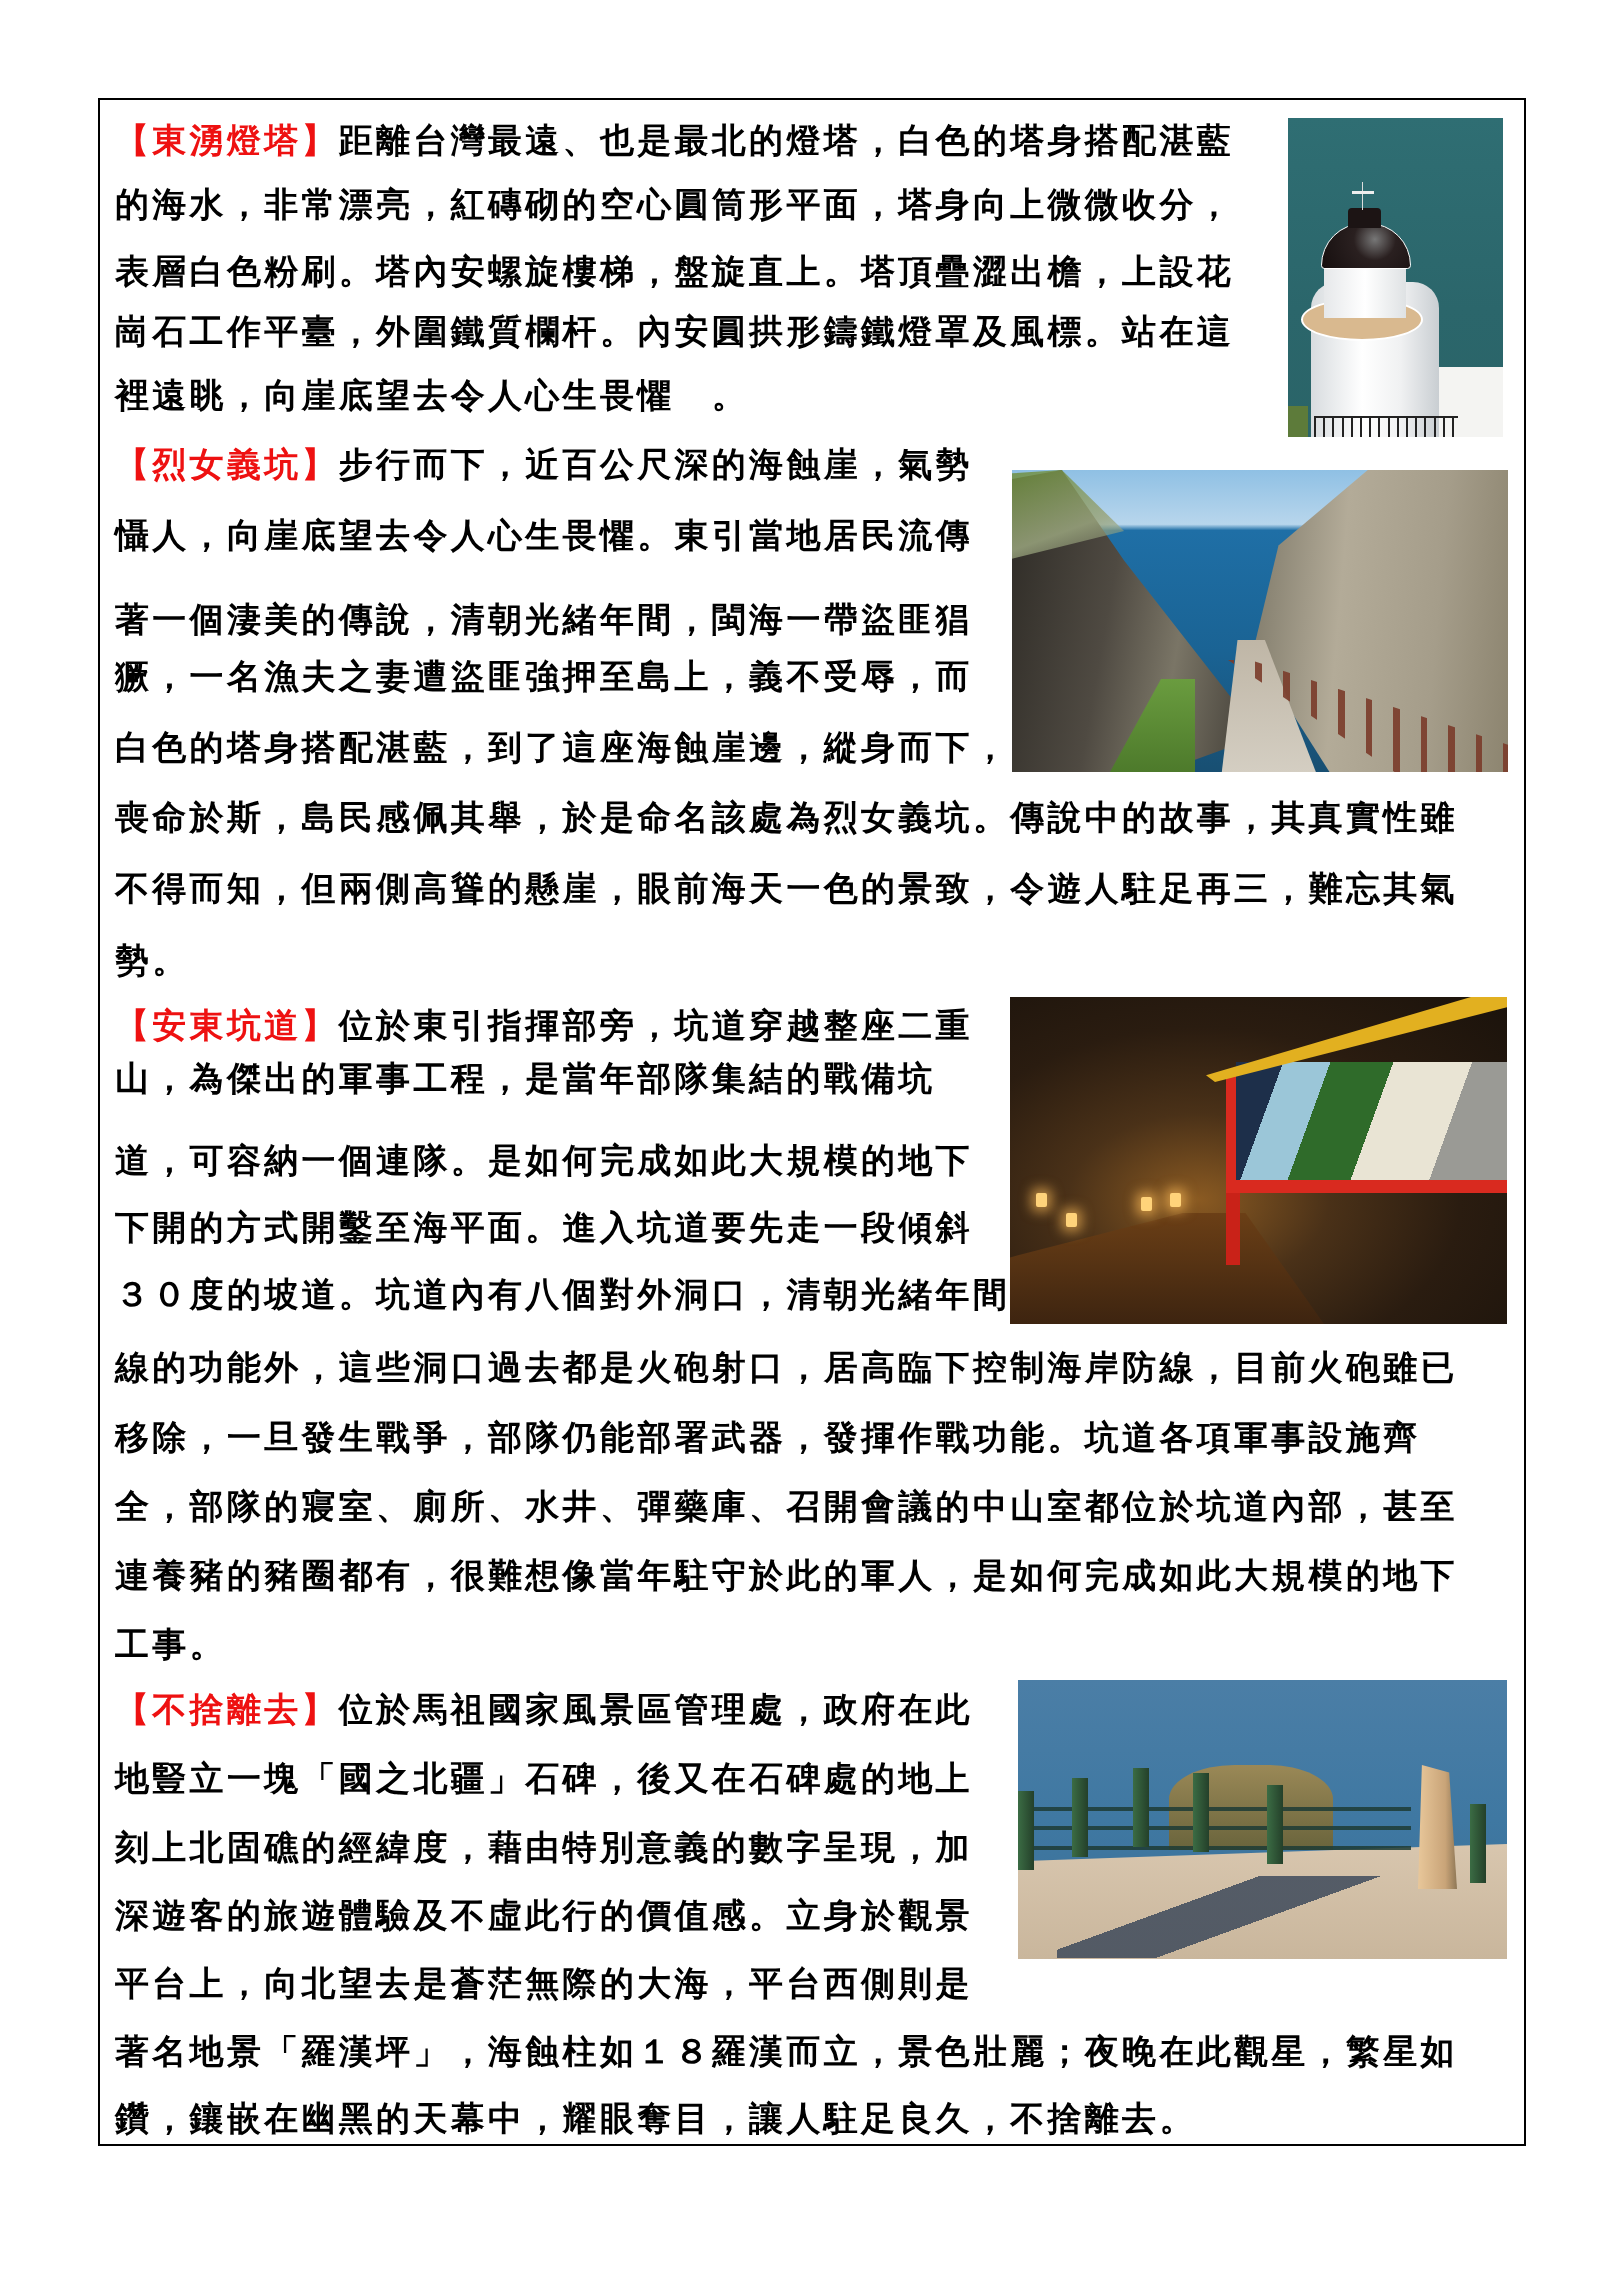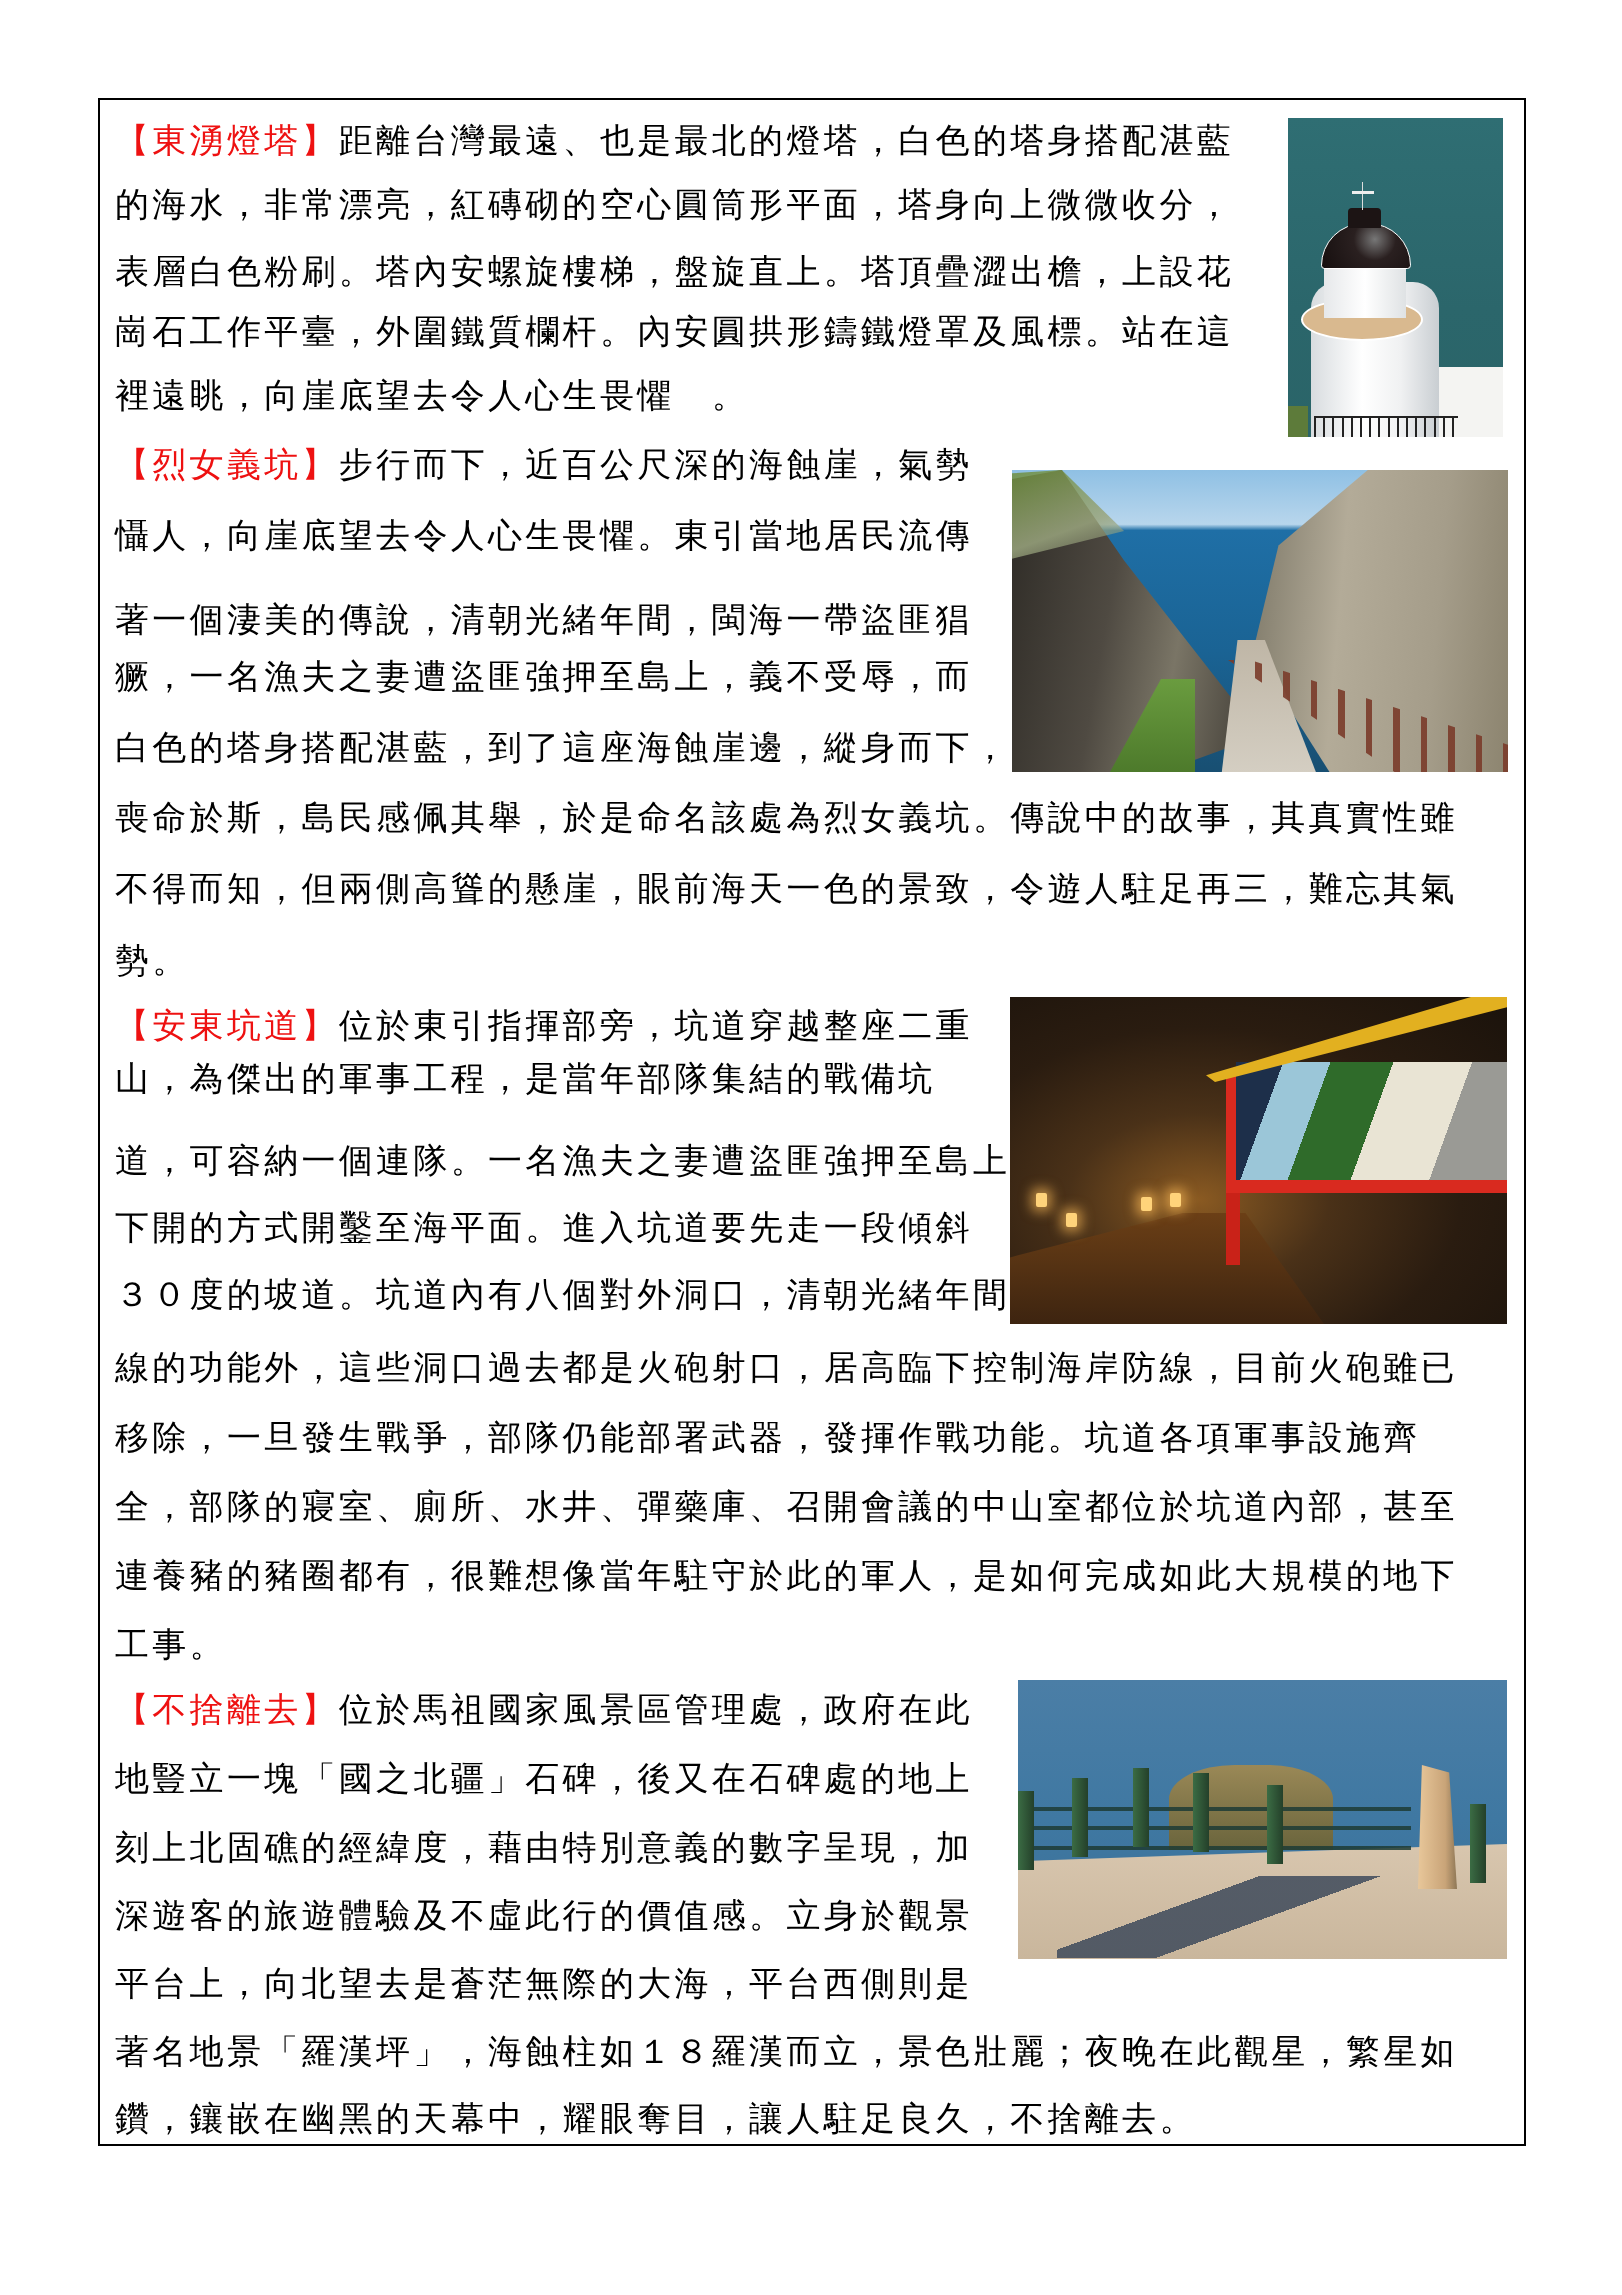--- a/index.html
+++ b/index.html
@@ -1,21 +1,21 @@
 <!DOCTYPE html>
 <html style="font-size:10.5px"><head>
   <meta charset="utf-8">
   <style>
     html, body { margin: 0; padding: 0; background: #ffffff; }
     body { width: 1622px; height: 2295px; position: relative; overflow: hidden;
            font-family: "DejaVu Serif", "Liberation Serif", serif; color: #000; }
     .frame { position: absolute; left: 98px; top: 98px; width: 1424px; height: 2044px;
              border: 2px solid #000; border-right-width: 2.6px; border-bottom-width: 2.6px; }
     .line { position: absolute; left: 115px; white-space: nowrap; font-size: 34px; line-height: 39px;
-            height: 39px; letter-spacing: 3.3px; }
+            height: 39px; letter-spacing: 3.3px; font-weight: bold; }
     .title { color: #ee1111; }
     .photo { position: absolute; overflow: hidden; }
     
     .lighthouse { left: 1288px; top: 118px; width: 215px; height: 319px;
       background: linear-gradient(180deg, #2f6e73 0%, #2b666b 60%, #2a6468 100%); }
     .lh-tower { position: absolute; left: 23px; top: 164px; width: 128px; height: 157px;
       background: linear-gradient(90deg, #d8dcdf, #ffffff 40%, #f0f1f2 70%, #c9ced2);
       border-radius: 26px 26px 0 0; }
     .lh-gallery { position: absolute; left: 13px; top: 180px; width: 118px; height: 39px;
       border-radius: 50%; background: #d9b98f; border: 2.6px solid #fff; }
@@ -125,21 +125,21 @@
     <div class="cliff-path"></div>
     <div class="cliff-fence"></div>
   </div>
 </div>
 
 <div>
   <div class="line" style="top:1006px">
     <span class="title">【安東坑道】</span><span>位於東引指揮部旁，坑道穿越整座二重</span>
   </div>
   <div class="line" style="top:1059px">山，為傑出的軍事工程，是當年部隊集結的戰備坑</div>
-  <div class="line" style="top:1141px">道，可容納一個連隊。一名漁夫之妻遭盜匪強押至島上</div>
+  <div class="line" style="top:1141px">道，可容納一個連隊。是如何完成如此大規模的地下</div>
   <div class="line" style="top:1208px">下開的方式開鑿至海平面。進入坑道要先走一段傾斜</div>
   <div class="line" style="top:1275px">３０度的坡道。坑道內有八個對外洞口，清朝光緒年間</div>
   <div class="line" style="top:1348px">線的功能外，這些洞口過去都是火砲射口，居高臨下控制海岸防線，目前火砲雖已</div>
   <div class="line" style="top:1418px">移除，一旦發生戰爭，部隊仍能部署武器，發揮作戰功能。坑道各項軍事設施齊</div>
   <div class="line" style="top:1487px">全，部隊的寢室、廁所、水井、彈藥庫、召開會議的中山室都位於坑道內部，甚至</div>
   <div class="line" style="top:1556px">連養豬的豬圈都有，很難想像當年駐守於此的軍人，是如何完成如此大規模的地下</div>
   <div class="line" style="top:1625px">工事。</div>
   <div class="photo tunnel">
     <div class="tn-floor"></div>
     <div class="tn-light" style="left:26px;top:196px"></div>

